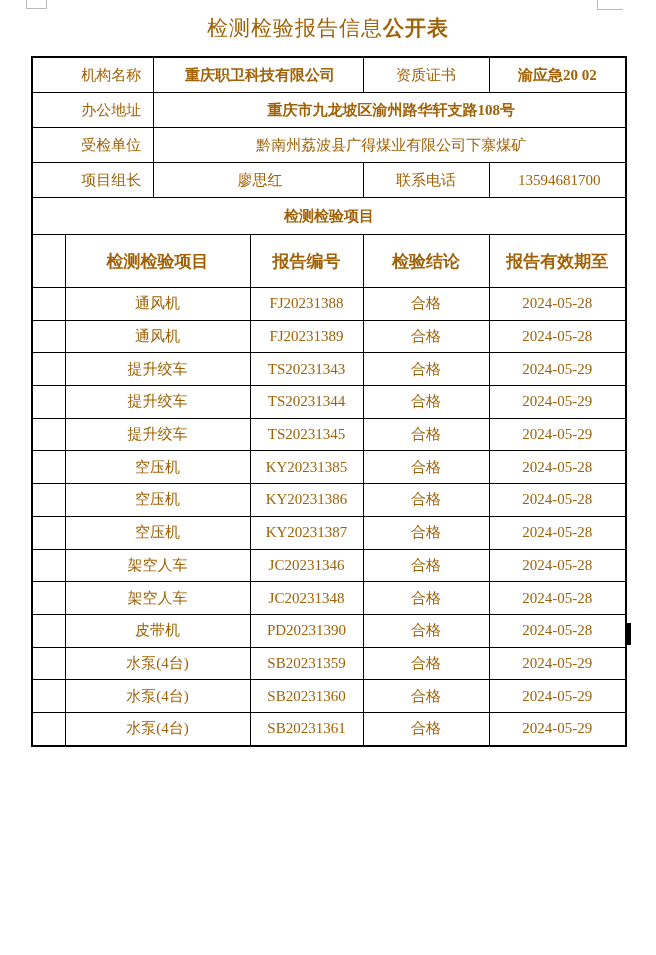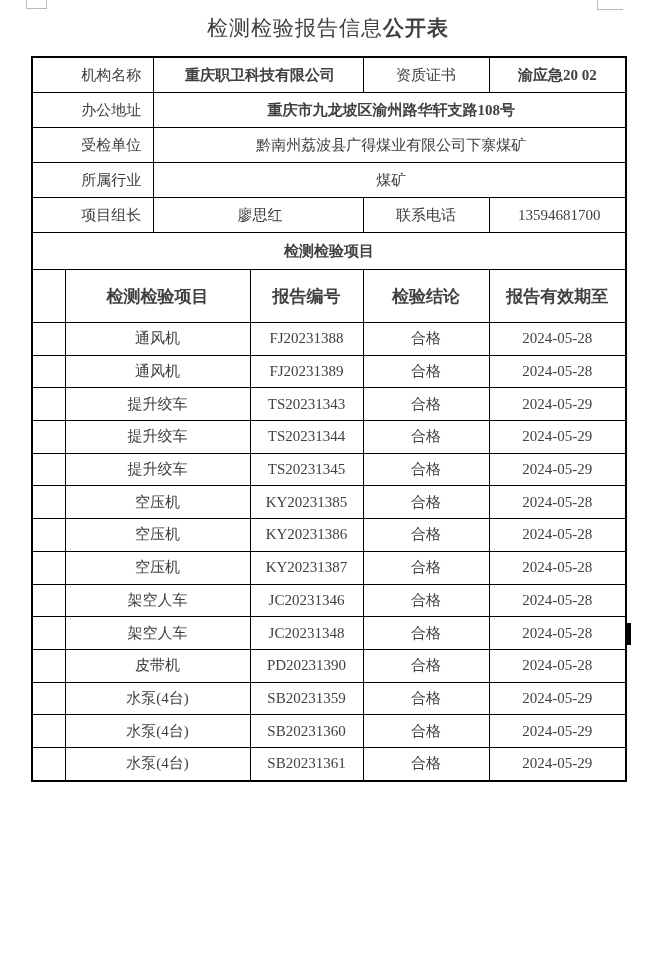--- a/index.html
+++ b/index.html
@@ -1,18 +1,18 @@
 <!DOCTYPE html>
 <html><head>
 <meta charset="utf-8">
 <style>
   html,body{margin:0;padding:0;background:#ffffff;}
   .page{
     position:relative;width:656px;height:955px;background:#ffffff;
-    font-family:"Liberation Serif","DejaVu Serif",serif;color:#404040;overflow:hidden;
+    font-family:"Liberation Serif","DejaVu Serif",serif;color:#a16207;overflow:hidden;
   }
   .doc-title{
     position:absolute;top:14px;left:0;width:100%;margin:0;
     text-align:center;font-size:21px;font-weight:normal;letter-spacing:1px;
   }
   .doc-title .t2{font-weight:bold;}
   .tblwrap{
     position:absolute;left:31px;top:56px;width:592px;border:2px solid #000;
     background:#fff;
   }
@@ -77,24 +77,20 @@
         <td class="lbl">资质证书</td>
         <td class="ctr b">渝应急20 02</td>
       </tr>
       <tr>
         <td class="lbl">办公地址</td>
         <td class="val b" colspan="3">重庆市九龙坡区渝州路华轩支路108号</td>
       </tr>
       <tr>
         <td class="lbl">受检单位</td>
         <td class="val" colspan="3">黔南州荔波县广得煤业有限公司下寨煤矿</td>
-      </tr>
-      <tr>
-        <td class="lbl">所属行业</td>
-        <td class="val" colspan="3">煤矿</td>
       </tr>
       <tr>
         <td class="lbl">项目组长</td>
         <td class="val">廖思红</td>
         <td class="lbl">联系电话</td>
         <td class="val">13594681700</td>
       </tr>
     </tbody>
       </table>
 

